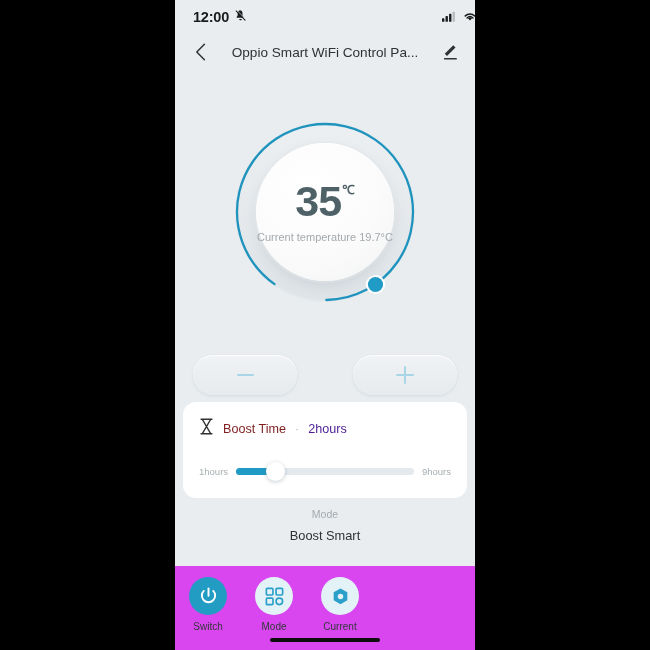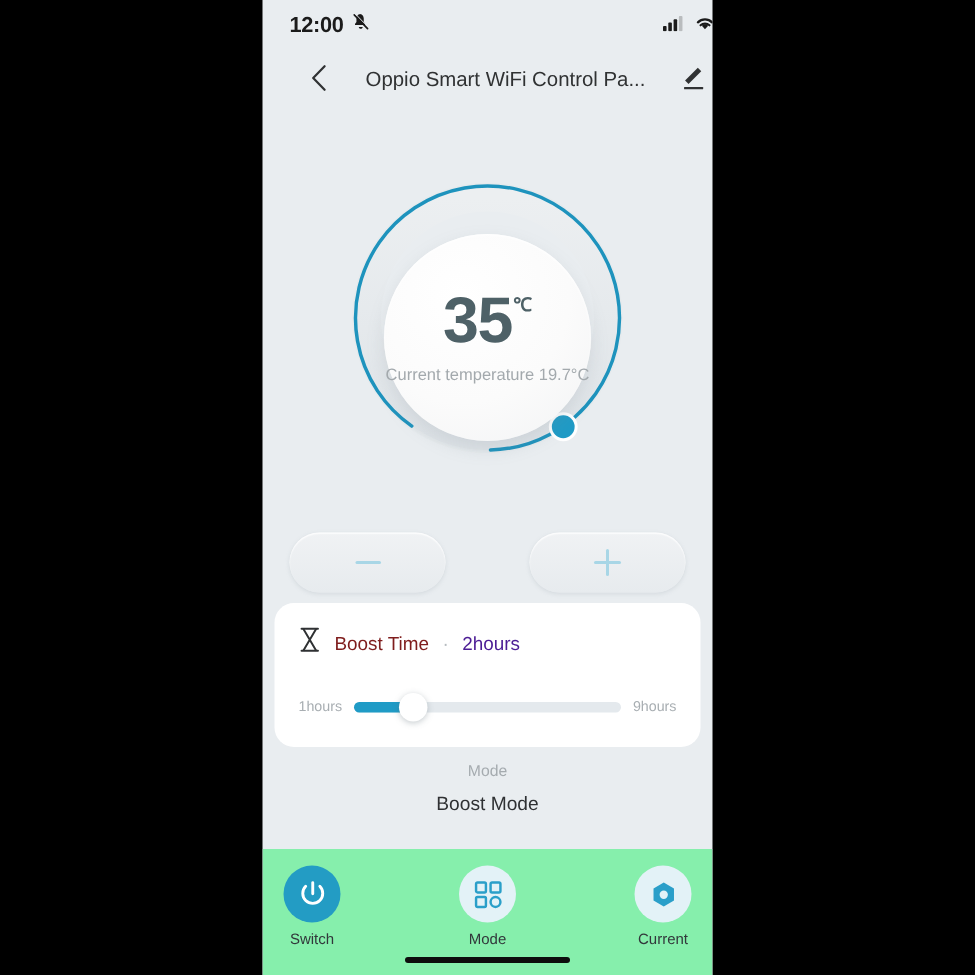--- a/index.html
+++ b/index.html
@@ -48,21 +48,21 @@
   }
   .sb-right {
     display: flex;
     align-items: center;
     gap: 6px;
   }
 
   
   .header {
     position: absolute;
-    top: 34px; left: 12px;
+    top: 34px; left: 0;
     width: 300px;
     height: 36px;
     display: flex;
     align-items: center;
     padding: 0 14px;
     box-sizing: border-box;
   }
   .hdr-back {
     width: 22px;
     height: 26px;
@@ -98,21 +98,21 @@
     width: 200px;
     height: 210px;
   }
   .dial-svg {
     position: absolute;
     left: 0; top: 0;
   }
   .dial-inner {
     position: absolute;
     left: 31px;
-    top: 44px;
+    top: 31px;
     width: 138px;
     height: 138px;
     border-radius: 50%;
     background: radial-gradient(circle at 38% 30%, #ffffff 0%, #fbfbfb 55%, #f2f3f4 100%);
     box-shadow: 0 5px 12px rgba(120,135,145,0.18),
                 inset 0 1px 2px rgba(255,255,255,0.9);
     display: flex;
     flex-direction: column;
     align-items: center;
     justify-content: center;
@@ -280,23 +280,23 @@
     color: #2f3133;
   }
 
   
   .navbar {
     position: absolute;
     left: 0;
     top: 566px;
     width: 300px;
     height: 84px;
-    background: #86efac;
-    display: flex;
-    justify-content: space-between;
+    background: #d946ef;
+    display: flex;
+    justify-content: flex-start;
     align-items: flex-start;
     padding-top: 11px;
     box-sizing: border-box;
   }
   .nav-item {
     width: 66px;
     display: flex;
     flex-direction: column;
     align-items: center;
     cursor: pointer;
@@ -439,21 +439,21 @@
       <div class="slider-track">
         <div class="slider-fill"></div>
         <div class="slider-knob"></div>
       </div>
       <span class="slider-edge">9hours</span>
     </div>
   </div>
 
   <div class="mode-sec">
     <div class="mode-cap">Mode</div>
-    <div class="mode-name">Boost Mode</div>
+    <div class="mode-name">Boost Smart</div>
   </div>
 
   <div class="navbar">
 
     <div class="nav-item">
       <div class="nav-circle active">
         <svg width="21" height="21" viewBox="0 0 24 24">
           <path d="M12 2.8 v8.4" stroke="#ffffff" stroke-width="2.2" stroke-linecap="round"></path>
           <path d="M6.6 5.6 a7.6 7.6 0 1 0 10.8 0" stroke="#ffffff" stroke-width="2.2" fill="none" stroke-linecap="round"></path>
         </svg>

